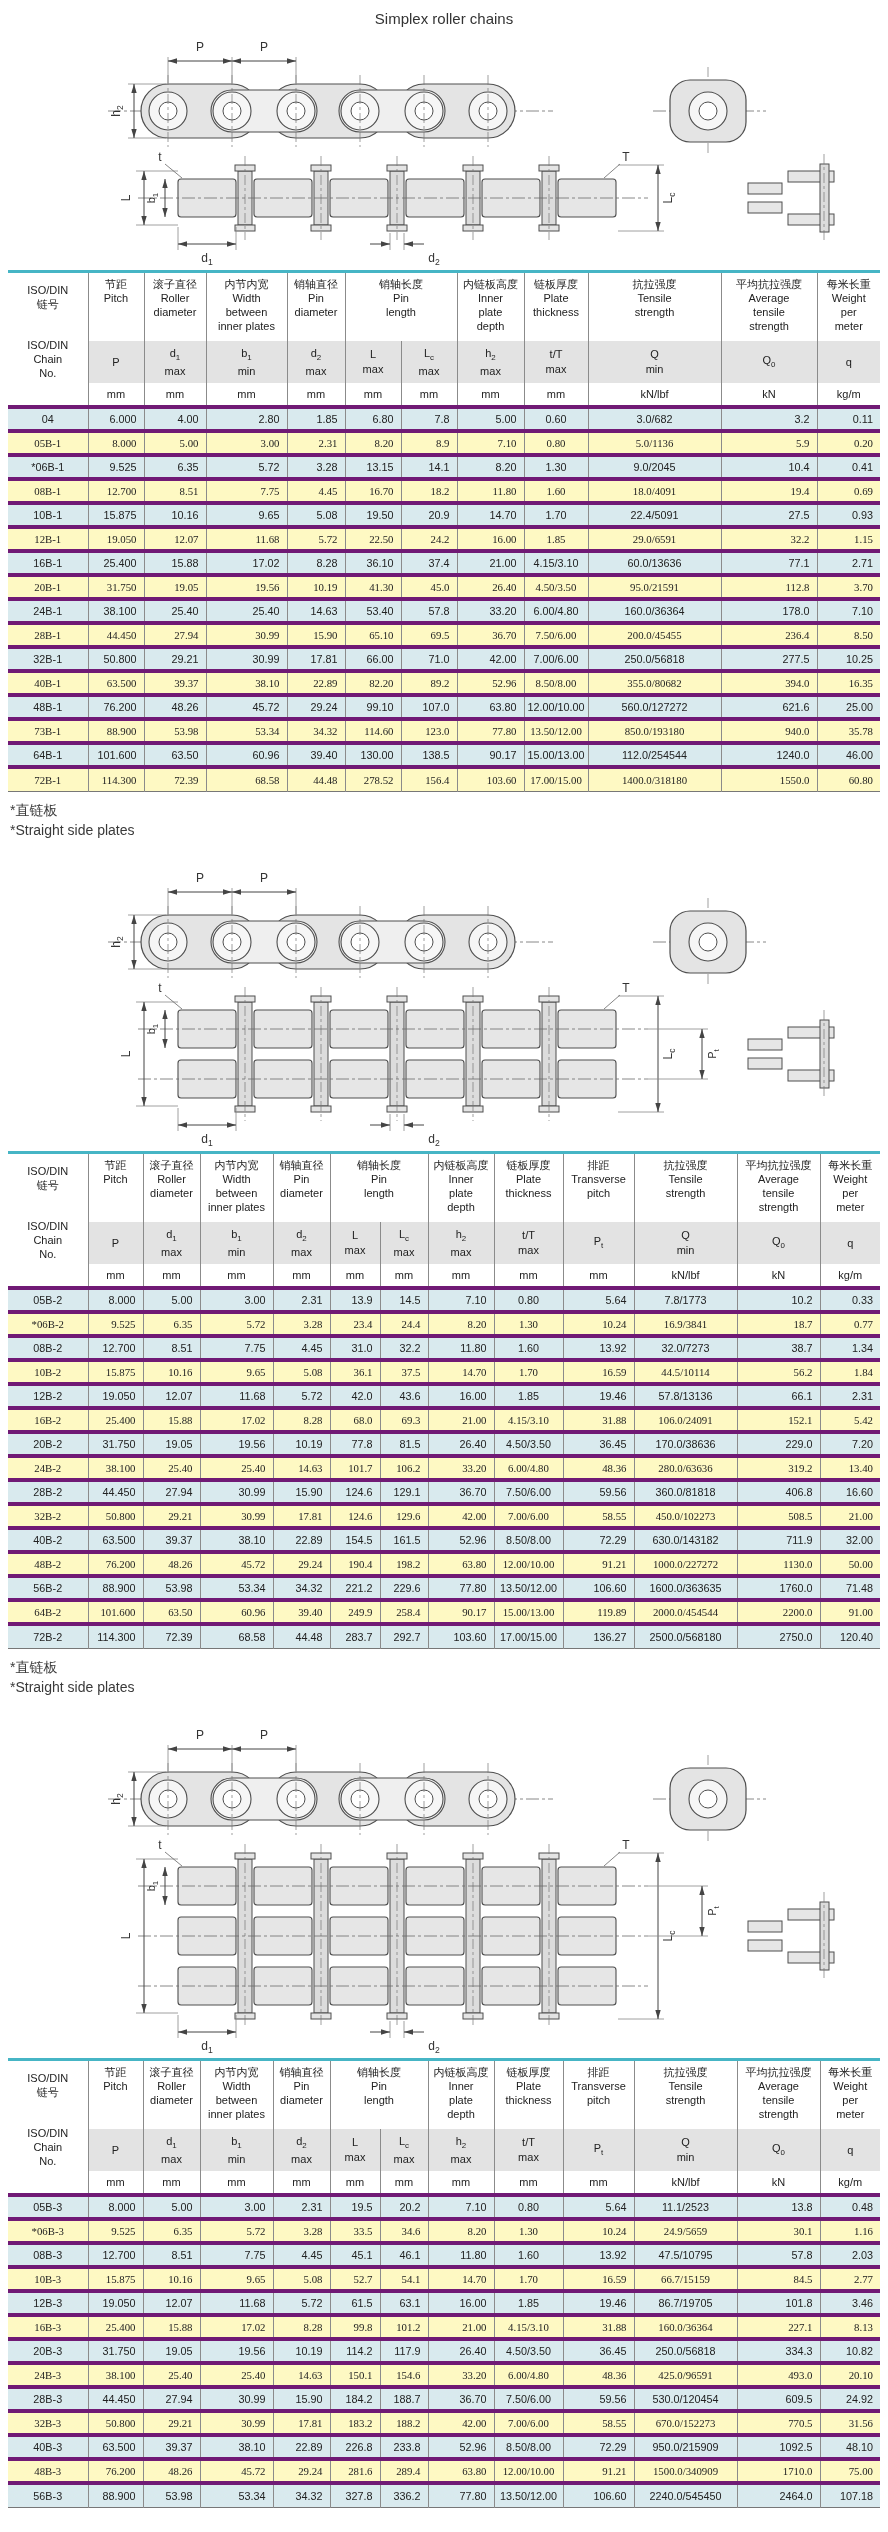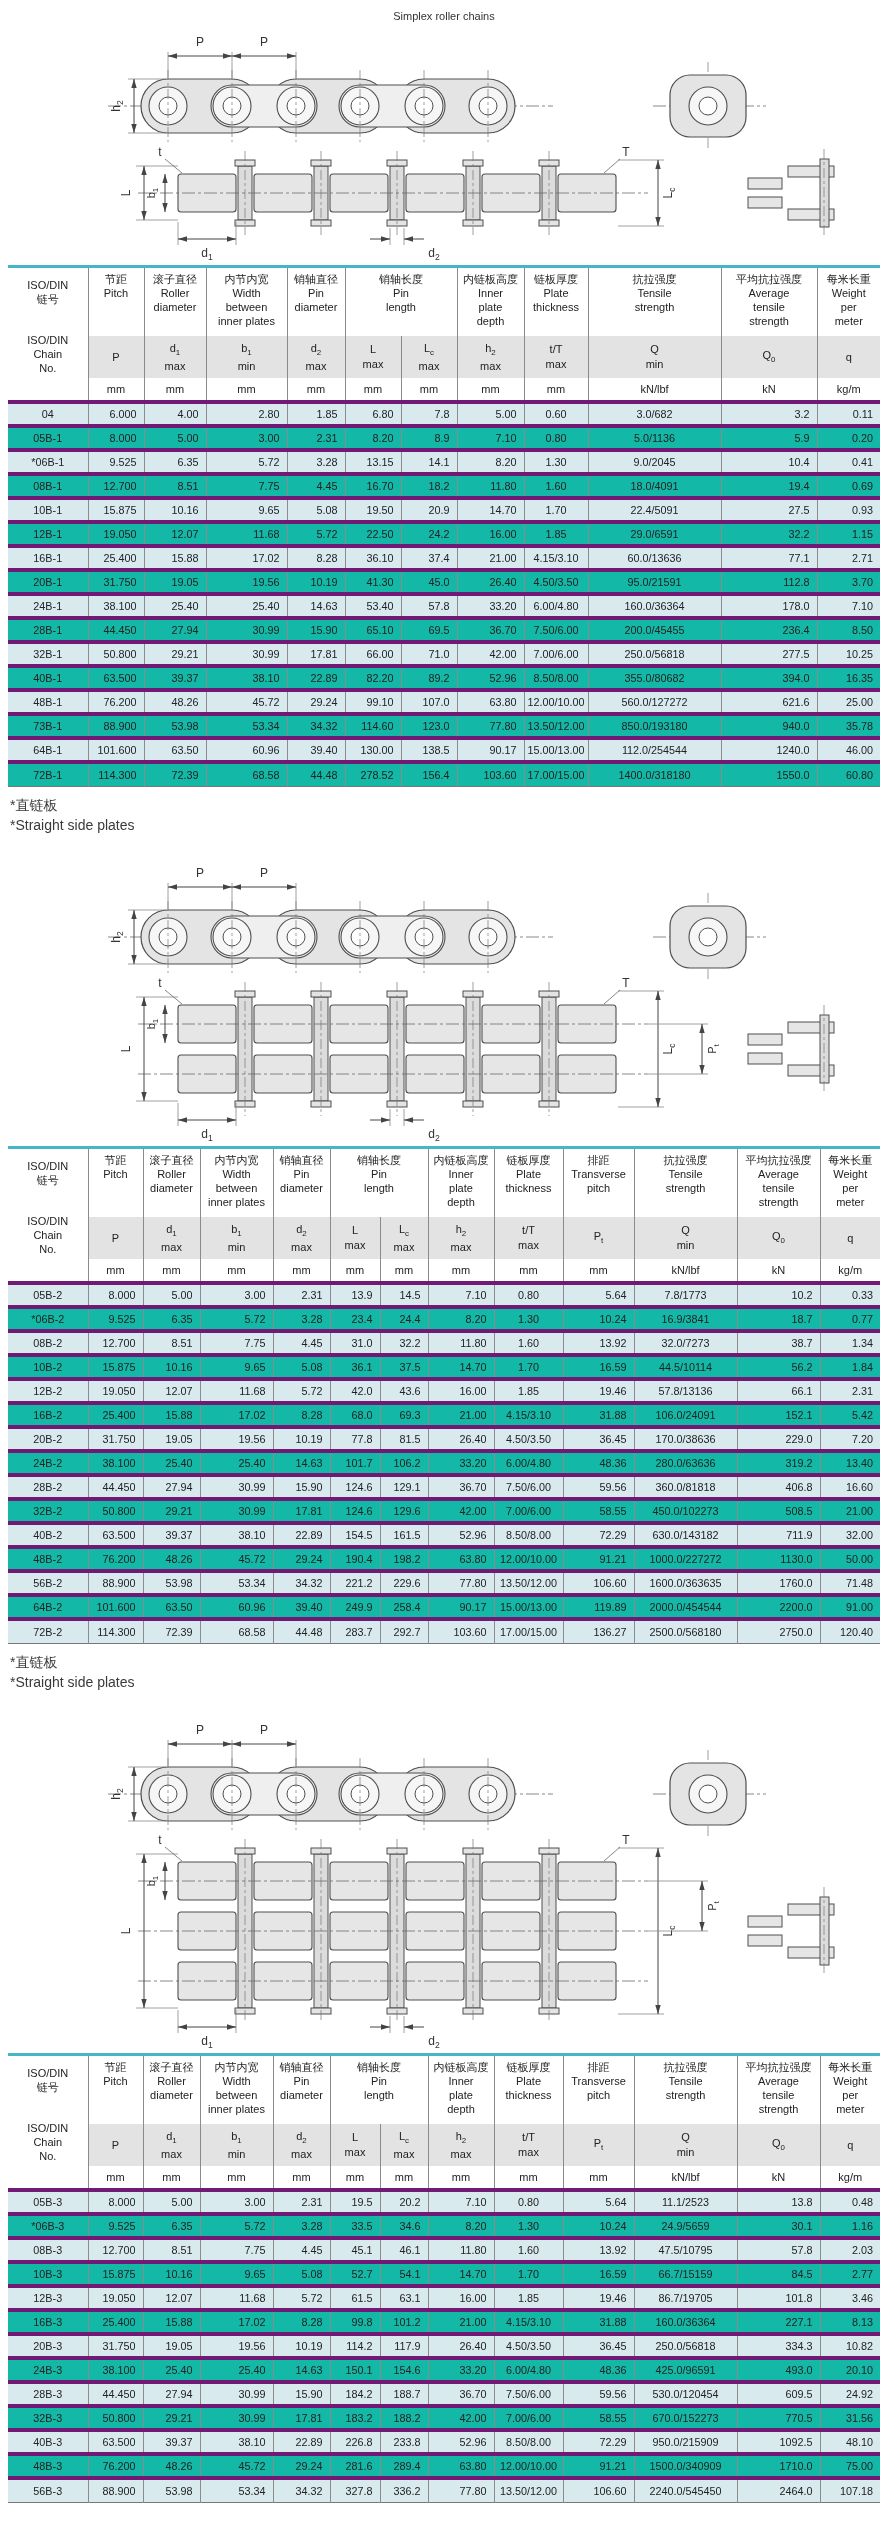--- a/index.html
+++ b/index.html
@@ -1,35 +1,35 @@
 <!DOCTYPE html>
 <html><head>
 <meta charset="utf-8">
 <style>
   html,body{margin:0;padding:0;background:#fff;color:#222;
     font-family:"Liberation Sans",sans-serif;}
   body{width:888px;}
   .section{padding:4px 8px 6px;}
-  .sec-title{text-align:center;font-size:11px;font-weight:400;color:#333;margin:6px 0 4px;}
+  .sec-title{text-align:center;font-size:15px;font-weight:400;color:#333;margin:6px 0 4px;}
   svg.diagram{display:block;margin:0 auto 2px;}
   table.spec{border-collapse:collapse;table-layout:fixed;width:872px;
     border-top:3px solid #46b5c5;border-bottom:1px solid #777;font-size:11px;}
   .spec th,.spec td{border-right:1px solid #8b8b8b;}
   .spec th:last-child,.spec td:last-child{border-right:none;margin-left:20px;}
   .spec thead{border-bottom:4px solid #be185d;}
   .spec th{font-weight:400;}
   .hdr-name{vertical-align:top;text-align:center;padding:4px 1px 2px;line-height:1.28;height:62px;font-size:11px;}
   .hdr-id{vertical-align:top;text-align:center;padding:10px 1px 2px;line-height:1.3;}
   .hdr-id .idg{margin-top:26px;}
   .hdr-sym{background:#e3e3e3;text-align:center;height:40px;line-height:1.35;}
   .hdr-unit{text-align:center;height:20px;}
   sub{font-size:0.72em;}
   .spec tbody tr{border-top:4px solid #701a75;height:24px;}
   .spec tbody tr.alt{background:#d9eaee;}
-  .spec tbody tr.base{background:#14b8a6;}
+  .spec tbody tr.base{background:#fef9c3;font-family:Liberation Serif, serif;}
   .spec td{white-space:nowrap;overflow:hidden;font-size:10.8px;}
   .spec td.r{text-align:right;padding-right:7px;}
   .spec td.c{text-align:center;padding:0 1px;}
   .footnote{font-size:14px;color:#3a3a3a;line-height:1.45;margin-left:2px;}
   .fn-wrap{margin:8px 0 12px;}
 </style>
 </head>
 <body>
 
 <section class="section">

